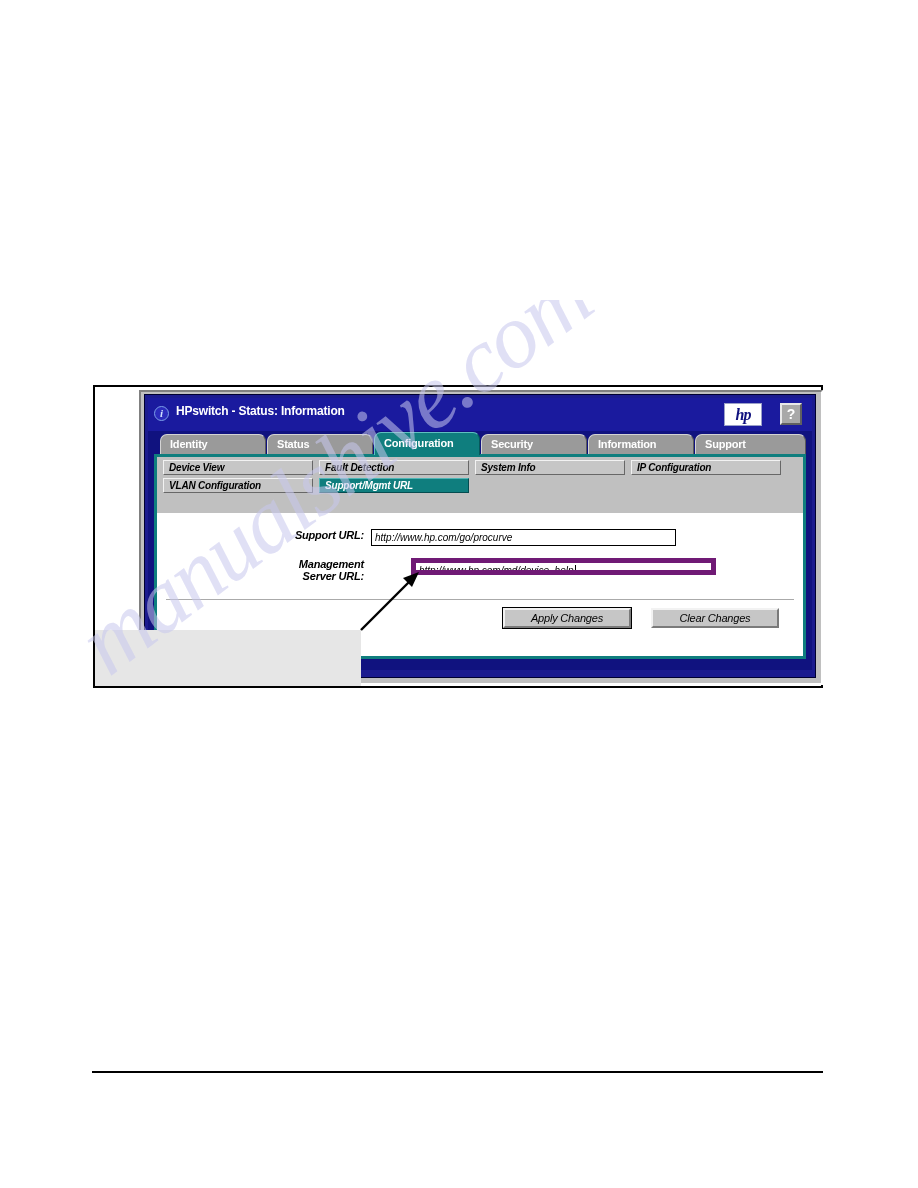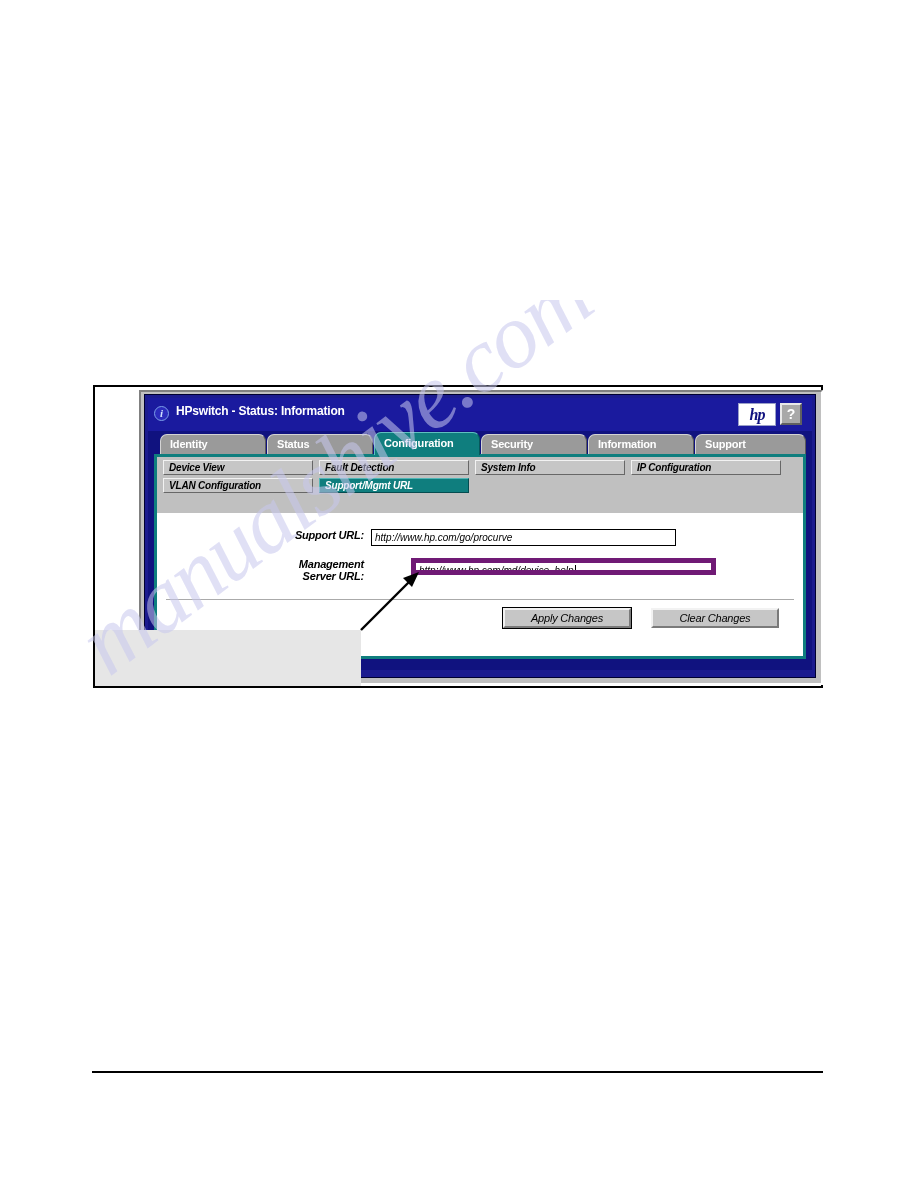--- a/index.html
+++ b/index.html
@@ -131,21 +131,21 @@
     left: 28px;
     top: 6px;
     color: #ffffff;
     font-size: 12px;
     font-weight: bold;
     letter-spacing: -.2px;
     white-space: nowrap;
   }
   .hp-logo {
     position: absolute;
-    right: 36px;
+    right: 50px;
     top: 5px;
     width: 38px;
     height: 23px;
     background: #ffffff;
     border: 1px solid #9aa0c8;
     box-sizing: border-box;
     text-align: center;
   }
   .hp-logo-text {
     display: block;

